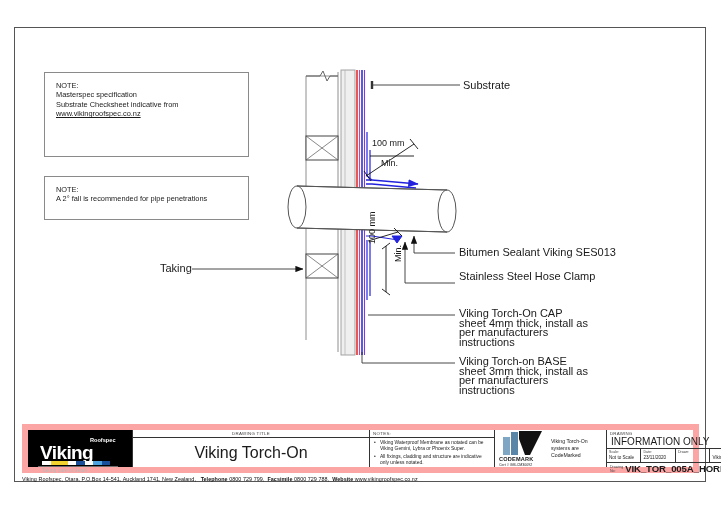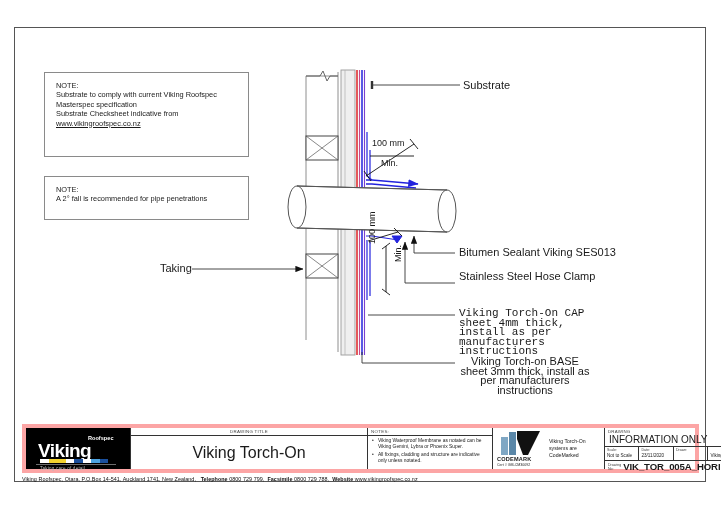--- a/index.html
+++ b/index.html
@@ -11,21 +11,21 @@
   .note-box .ln{font-size:7.4px;line-height:9.4px;color:#1a1a1a;white-space:nowrap;}
   .note-box .pad{padding:8px 0 0 11px;}
   .note-link{text-decoration:underline;}
 
   .lbl{position:absolute;font-size:11px;line-height:9.6px;color:#1a1a1a;white-space:nowrap;}
   .lbl.multi{white-space:normal;width:132px;}
 
   svg.draw{position:absolute;left:0;top:0;width:721px;height:510px;overflow:visible;}
 
   
-  .tb{position:absolute;left:22px;top:424px;width:677px;height:49px;border:4px solid #fca5a5;box-sizing:border-box;display:flex;background:#fff;}
+  .tb{position:absolute;left:22px;top:424px;width:677px;height:49px;border:6px solid #fca5a5;box-sizing:border-box;display:flex;background:#fff;}
   .tb-logo{width:104px;background:#000;position:relative;flex:0 0 104px;}
   .logo-main{position:absolute;left:12px;top:12px;color:#fff;font-size:19px;font-weight:bold;letter-spacing:-.6px;font-family:"Liberation Sans",sans-serif;}
   .logo-sup{position:absolute;left:62px;top:7px;color:#fff;font-size:5.6px;font-weight:bold;}
   .logo-bars{position:absolute;left:14px;top:31px;display:flex;height:4px;width:68px;}
   .logo-bars i{display:block;height:4px;flex:1 1 auto;}
   .logo-rule{position:absolute;left:10px;top:36px;width:80px;height:1px;background:#6d6d6d;}
   .logo-tag{position:absolute;left:14px;top:38px;color:#b9b9b9;font-size:4.6px;letter-spacing:.2px;}
 
   .tb-title{flex:0 0 236px;border-left:1px solid #333;display:flex;flex-direction:column;}
   .cap{font-size:4.4px;color:#444;text-align:center;border-bottom:1px solid #333;padding:1px 0;letter-spacing:.3px;}
@@ -63,21 +63,20 @@
 </head>
 <body>
 
 <div id="sheet">
 
   <div class="frame"></div>
 
   <div class="note-box" style="left:44px;top:72px;width:205px;height:85px;">
     <div class="pad">
       <div class="ln">NOTE:</div>
-      <div class="ln">Substrate to comply with current Viking Roofspec</div>
       <div class="ln">Masterspec specification</div>
       <div class="ln">Substrate Checksheet indicative from</div>
       <div class="ln note-link">www.vikingroofspec.co.nz</div>
     </div>
   </div>
 
   <div class="note-box" style="left:44px;top:176px;width:205px;height:44px;">
     <div class="pad">
       <div class="ln">NOTE:</div>
       <div class="ln">A 2° fall is recommended for pipe penetrations</div>
@@ -205,23 +204,23 @@
   <div class="lbl" style="left:394px;top:262px;font-size:9px;transform:rotate(-90deg);transform-origin:left top;">Min.</div>
 
   <div class="lbl" style="left:463px;top:81px;">Substrate</div>
 
   <div class="lbl" style="left:160px;top:264px;">Taking</div>
 
   <div class="lbl" style="left:459px;top:248px;">Bitumen Sealant Viking SES013</div>
 
   <div class="lbl" style="left:459px;top:272px;">Stainless Steel Hose Clamp</div>
 
-  <div class="lbl multi" style="left:459px;top:309px;font-family:Liberation Mono, monospace;">Viking Torch-On CAP sheet 4mm thick, install as per manufacturers instructions</div>
-
-  <div class="lbl multi" style="left:459px;top:357px;text-align:center;">Viking Torch-on BASE sheet 3mm thick, install as per manufacturers instructions</div>
+  <div class="lbl multi" style="left:459px;top:309px;">Viking Torch-On CAP sheet 4mm thick, install as per manufacturers instructions</div>
+
+  <div class="lbl multi" style="left:459px;top:357px;">Viking Torch-on BASE sheet 3mm thick, install as per manufacturers instructions</div>
 
   <div class="tb">
 
     <div class="tb-logo">
       <span class="logo-main">Viking</span>
       <span class="logo-sup">Roofspec</span>
       <span class="logo-bars" id="logoBars">
           <i style="background: rgb(255, 255, 255);"></i>
           <i style="background: rgb(242, 210, 46);"></i>
           <i style="background: rgb(242, 210, 46);"></i>

